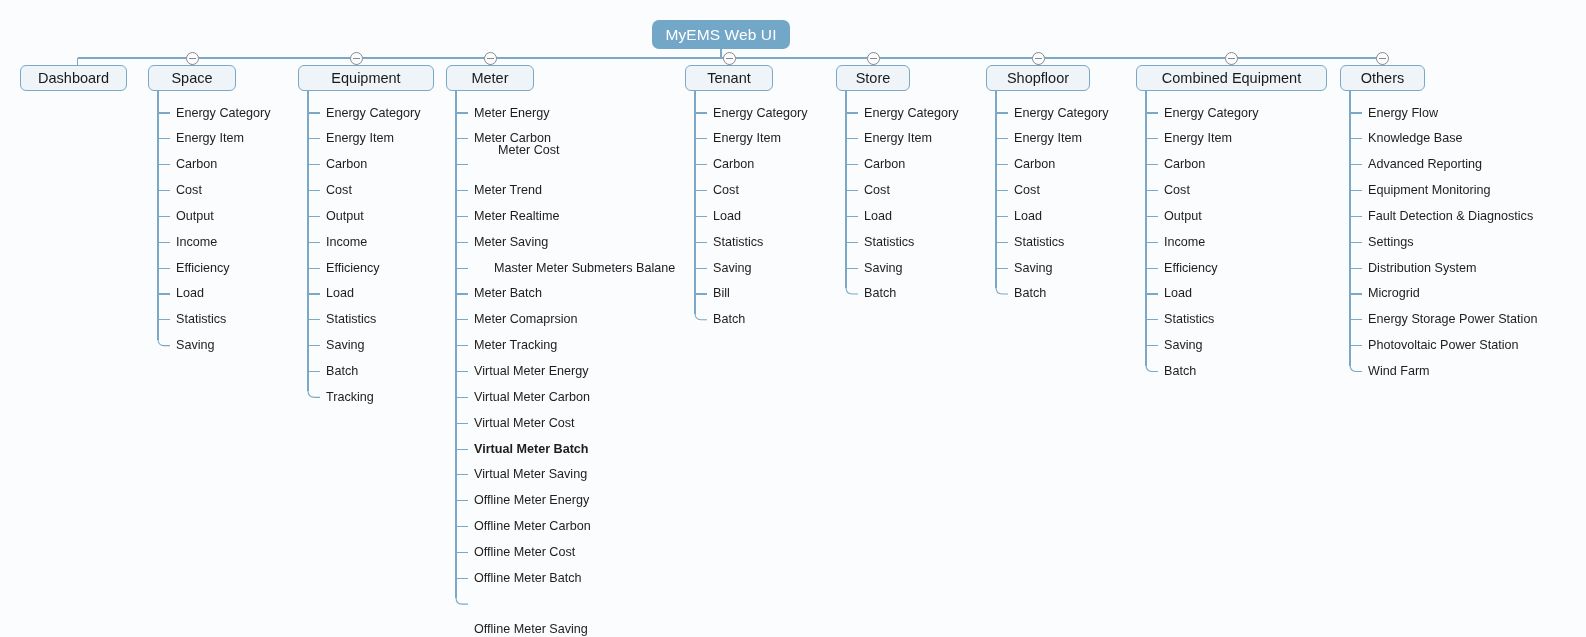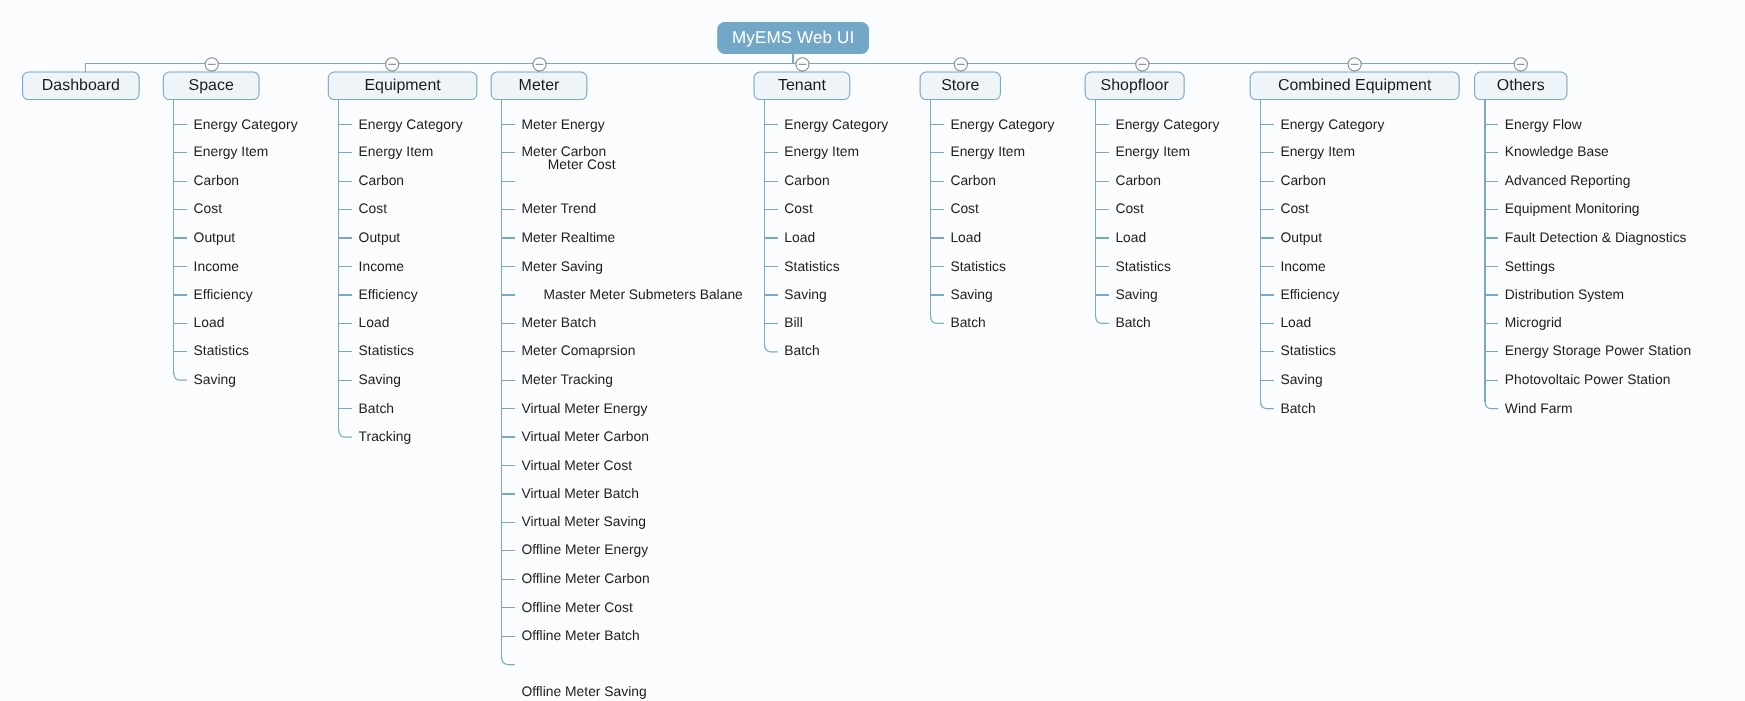--- a/index.html
+++ b/index.html
@@ -243,21 +243,21 @@
     <div class="leaf" style="left: 474px; top: 184.05px;">Meter Trend</div>
     <div class="leaf" style="left: 474px; top: 209.9px;">Meter Realtime</div>
     <div class="leaf" style="left: 474px; top: 235.75px;">Meter Saving</div>
     <div class="leaf" style="left: 474px; top: 261.6px; margin-left: 20px;">Master Meter Submeters Balane</div>
     <div class="leaf" style="left: 474px; top: 287.45px;">Meter Batch</div>
     <div class="leaf" style="left: 474px; top: 313.3px;">Meter Comaprsion</div>
     <div class="leaf" style="left: 474px; top: 339.15px;">Meter Tracking</div>
     <div class="leaf" style="left: 474px; top: 365px;">Virtual Meter Energy</div>
     <div class="leaf" style="left: 474px; top: 390.85px;">Virtual Meter Carbon</div>
     <div class="leaf" style="left: 474px; top: 416.7px;">Virtual Meter Cost</div>
-    <div class="leaf" style="left: 474px; top: 442.55px;">Virtual Meter Batch</div>
+    <div class="leaf" style="left: 474px; top: 442.55px; font-weight: bold;">Virtual Meter Batch</div>
     <div class="leaf" style="left: 474px; top: 468.4px;">Virtual Meter Saving</div>
     <div class="leaf" style="left: 474px; top: 494.25px;">Offline Meter Energy</div>
     <div class="leaf" style="left: 474px; top: 520.1px;">Offline Meter Carbon</div>
     <div class="leaf" style="left: 474px; top: 545.95px;">Offline Meter Cost</div>
     <div class="leaf" style="left: 474px; top: 571.8px;">Offline Meter Batch</div>
     <div class="leaf" style="left: 474px; top: 597.65px; margin-top: 25px;">Offline Meter Saving</div>
     <div class="branch-node" style="left: 685px; top: 65px; width: 88px;">Tenant</div>
     <div class="toggle" style="left: 722.5px; top: 51.5px;"></div>
     <div class="leaf" style="left: 713px; top: 106.5px;">Energy Category</div>
     <div class="leaf" style="left: 713px; top: 132.35px;">Energy Item</div>
@@ -271,21 +271,21 @@
     <div class="branch-node" style="left: 836px; top: 65px; width: 74px;">Store</div>
     <div class="toggle" style="left: 866.5px; top: 51.5px;"></div>
     <div class="leaf" style="left: 864px; top: 106.5px;">Energy Category</div>
     <div class="leaf" style="left: 864px; top: 132.35px;">Energy Item</div>
     <div class="leaf" style="left: 864px; top: 158.2px;">Carbon</div>
     <div class="leaf" style="left: 864px; top: 184.05px;">Cost</div>
     <div class="leaf" style="left: 864px; top: 209.9px;">Load</div>
     <div class="leaf" style="left: 864px; top: 235.75px;">Statistics</div>
     <div class="leaf" style="left: 864px; top: 261.6px;">Saving</div>
     <div class="leaf" style="left: 864px; top: 287.45px;">Batch</div>
-    <div class="branch-node" style="left: 986px; top: 65px; width: 91px;">Shopfloor</div>
+    <div class="branch-node" style="left: 986px; top: 65px; width: 104px;">Shopfloor</div>
     <div class="toggle" style="left: 1031.5px; top: 51.5px;"></div>
     <div class="leaf" style="left: 1014px; top: 106.5px;">Energy Category</div>
     <div class="leaf" style="left: 1014px; top: 132.35px;">Energy Item</div>
     <div class="leaf" style="left: 1014px; top: 158.2px;">Carbon</div>
     <div class="leaf" style="left: 1014px; top: 184.05px;">Cost</div>
     <div class="leaf" style="left: 1014px; top: 209.9px;">Load</div>
     <div class="leaf" style="left: 1014px; top: 235.75px;">Statistics</div>
     <div class="leaf" style="left: 1014px; top: 261.6px;">Saving</div>
     <div class="leaf" style="left: 1014px; top: 287.45px;">Batch</div>
     <div class="branch-node" style="left: 1136px; top: 65px; width: 191px;">Combined Equipment</div>

